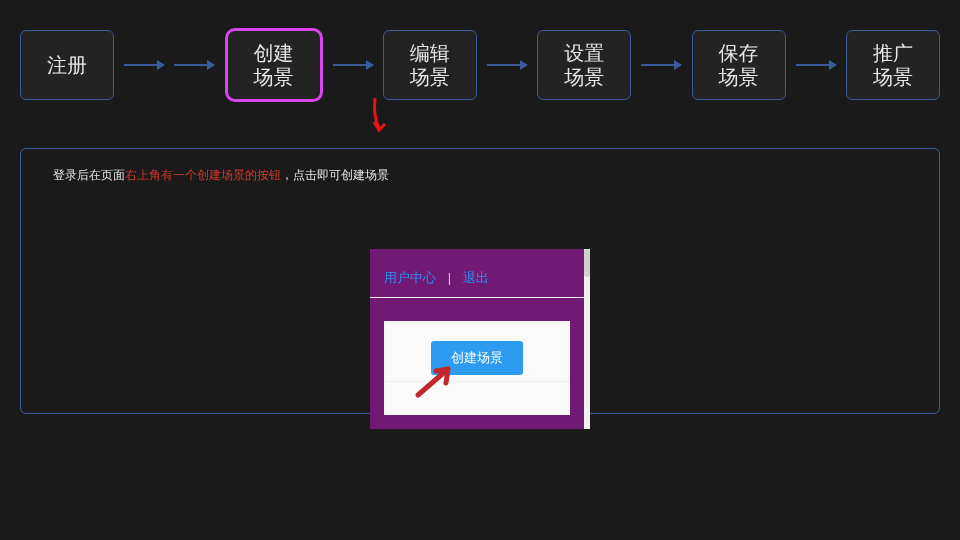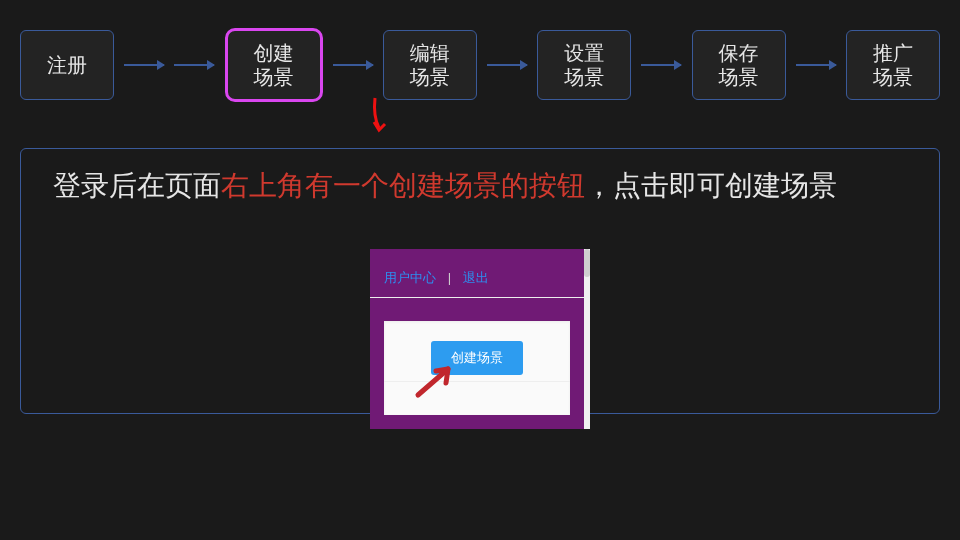--- a/index.html
+++ b/index.html
@@ -5,21 +5,21 @@
 html,body{margin:0;padding:0;width:960px;height:540px;background:#1a1a1a;font-family:"Microsoft YaHei","Helvetica Neue",Arial,sans-serif;overflow:hidden}
 .stage{position:relative;width:960px;height:432px}
 .flow{position:absolute;top:28px;left:20px;right:20px;display:flex;align-items:center;justify-content:space-between}
 .step{flex:0 0 92px;height:68px;border:1px solid #3a5a9a;border-radius:6px;background:#232323;color:#e6e6e6;font-size:20px;line-height:1.2;display:flex;align-items:center;justify-content:center;text-align:center;white-space:pre-line}
 .step.active{border:3px solid #d946ef;border-radius:10px}
 .arrow{flex:0 0 40px;height:2px;background:#3a5a9a;position:relative}
 .arrow::after{content:"";position:absolute;right:-1px;top:-4px;border-left:8px solid #3a5a9a;border-top:5px solid transparent;border-bottom:5px solid transparent}
 .down-arrow{position:absolute;top:96px;left:371px;width:0;height:0}
 .down-arrow svg{position:absolute;top:0;left:0}
 .panel{position:absolute;top:148px;left:20px;right:20px;bottom:18px;border:1px solid #3a5a9a;border-radius:6px}
-.desc{position:absolute;top:18px;left:32px;font-size:28px;color:#e6e6e6}
+.desc{position:absolute;top:18px;left:32px;font-size:12px;color:#e6e6e6}
 .desc .hl{color:#d0392e}
 .shot{position:absolute;top:100px;left:50%;transform:translateX(-50%);width:220px;height:180px;background:#701a75;font-size:13px}
 .vbar{position:absolute;right:0;top:0;width:6px;height:180px;background:#f0f0f0}
 .vbar::before{content:"";position:absolute;left:0;top:0;width:6px;height:28px;background:#cfcfcf;border-radius:3px}
 .topbar{position:absolute;top:20px;left:14px;color:#2d8ff0;font-size:13px}
 .topbar .sep{color:#cfcfcf;margin:0 8px}
 .topline{position:absolute;top:48px;left:0;right:6px;height:1px;background:#eee}
 .body{position:absolute;top:72px;left:14px;right:20px;bottom:14px;background:#fafafa;box-shadow:0 1px 3px rgba(0,0,0,.06) inset}
 .create{position:absolute;top:20px;left:50%;transform:translateX(-50%);background:#2d9cf0;color:#fff;border:none;border-radius:3px;padding:8px 20px;font-size:13px;font-family:Liberation Mono, monospace;cursor:pointer}
 .bodyline{position:absolute;top:60px;left:0;right:0;height:1px;background:#eee}

